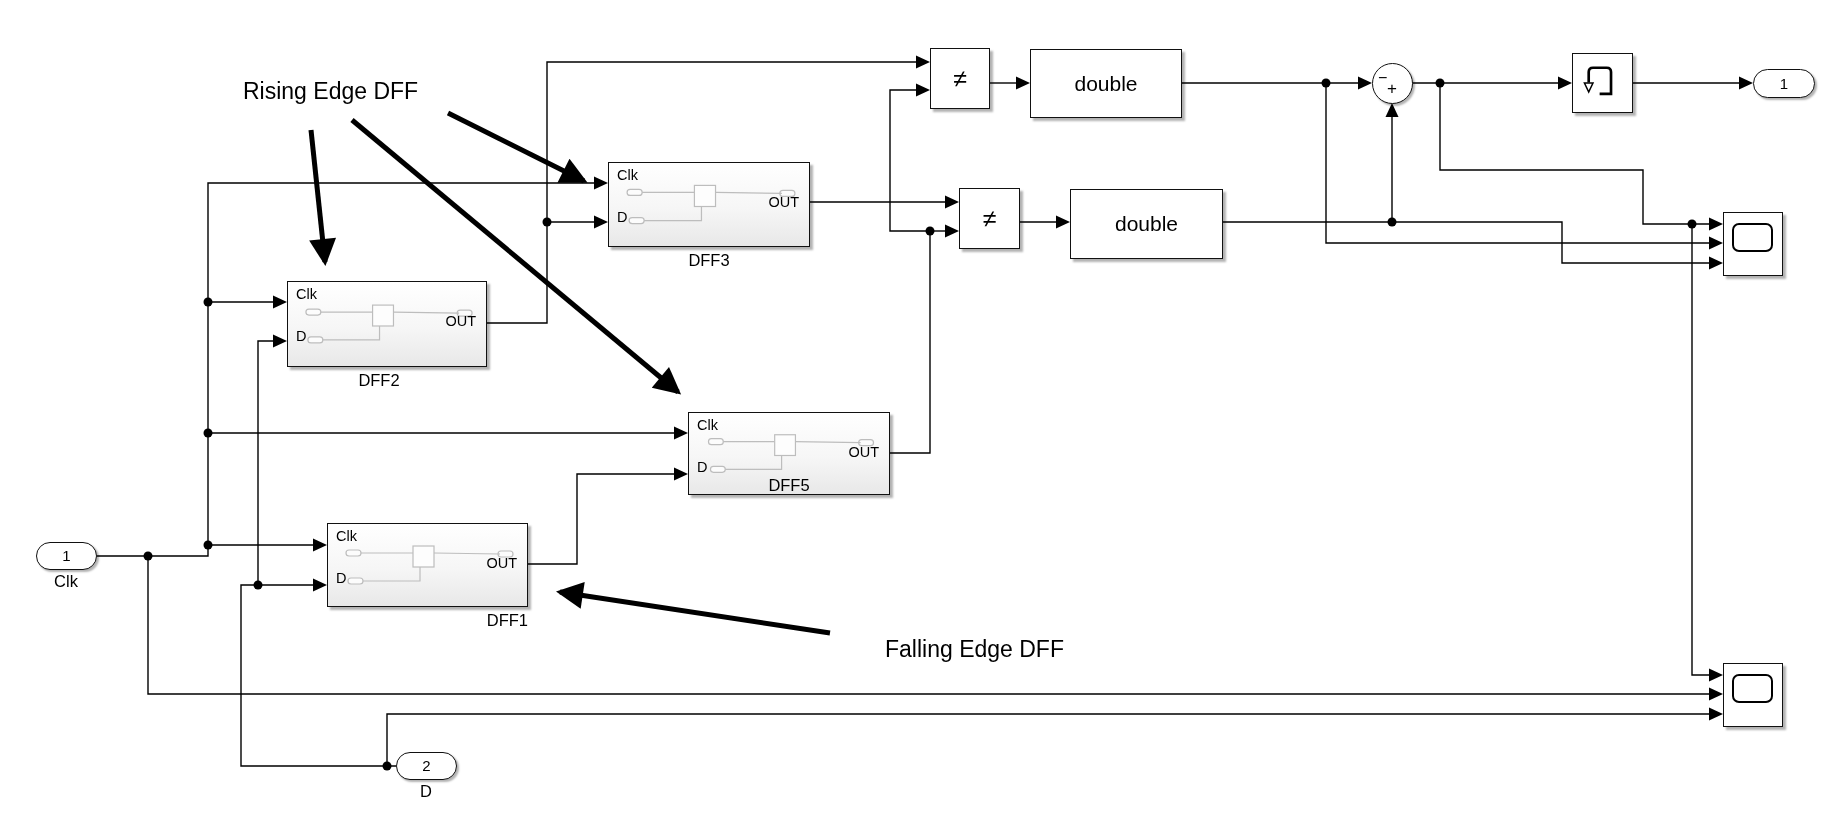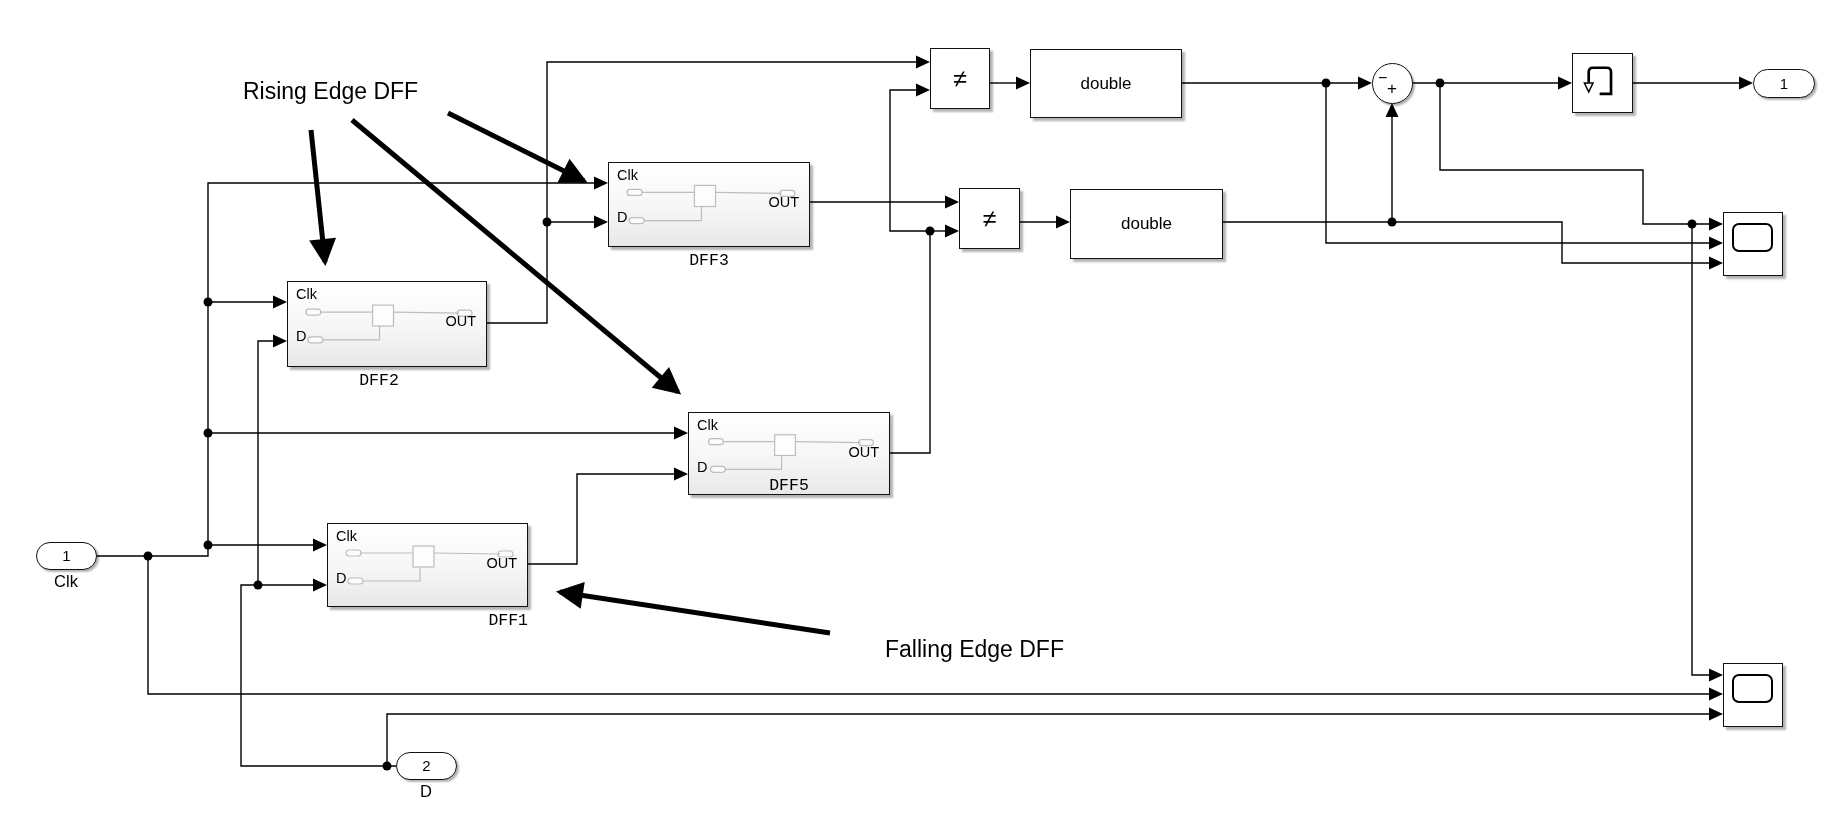--- a/index.html
+++ b/index.html
@@ -8,24 +8,24 @@
   #wires{position:absolute;left:0;top:0;z-index:1;}
   .block{position:absolute;z-index:2;box-sizing:border-box;border:1.6px solid #111;
          background:linear-gradient(180deg,#ffffff 0%,#f6f6f6 55%,#e8e8e8 100%);
          box-shadow:2.5px 2.5px 2px rgba(0,0,0,0.30);}
   .flat{background:#ffffff;}
   .dff  .plabel{position:absolute;font-size:14.5px;}
   .dff  .pclk{left:8px;top:4px;}
   .dff  .pd{left:8px;top:46px;}
   .dff  .pout{right:10px;top:31px;}
   .dff  svg{position:absolute;left:0;top:0;}
-  .blocklabel{position:absolute;z-index:2;text-align:center;font-size:16.5px;font-family:Liberation Mono, monospace;}
+  .blocklabel{position:absolute;z-index:2;text-align:center;font-size:16.5px;}
   .center{display:flex;align-items:center;justify-content:center;}
   .ne{font-size:25px;}
-  .dtc{font-size:17px;}
+  .dtc{font-size:21px;}
   .oval{position:absolute;z-index:2;box-sizing:border-box;border:1.6px solid #111;border-radius:16px;
         background:#fff;box-shadow:2px 2px 2px rgba(0,0,0,0.30);text-align:center;font-size:15px;}
   .portlabel{position:absolute;z-index:2;text-align:center;font-size:16.5px;}
   .sum{position:absolute;z-index:2;box-sizing:border-box;width:41px;height:41px;border:1.6px solid #111;
        border-radius:50%;background:#fff;box-shadow:2px 2px 2px rgba(0,0,0,0.30);}
   .sum .minus{position:absolute;left:5px;top:5px;font-size:16px;}
   .sum .plus{position:absolute;left:14px;top:15px;font-size:17px;}
   .scope .screen{position:absolute;left:8px;top:10px;width:41px;height:29px;box-sizing:border-box;
        border:2.6px solid #000;border-radius:7px;background:#fff;}
   .annot{position:absolute;z-index:3;font-size:23px;white-space:nowrap;}

